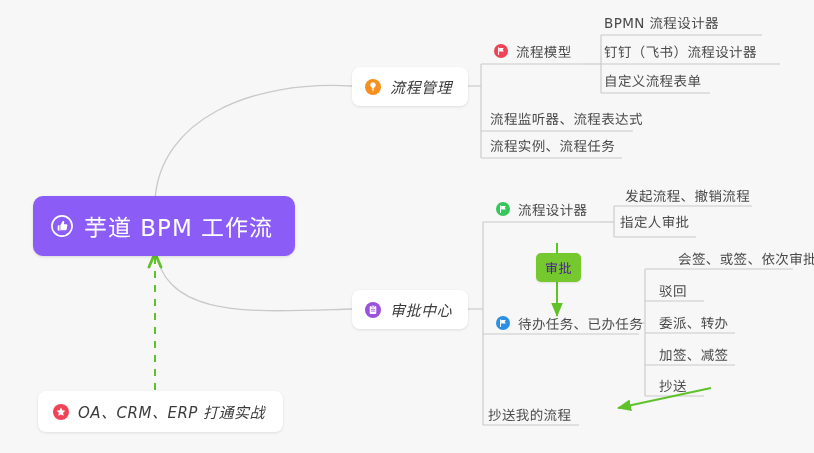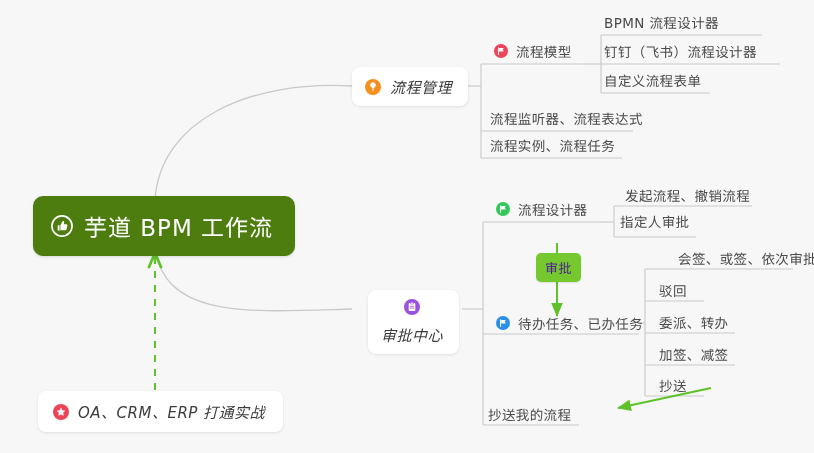--- a/index.html
+++ b/index.html
@@ -22,21 +22,21 @@
     border-radius:8px;
     box-shadow:0 1px 3px rgba(0,0,0,.10);
     padding:9px 16px 9px 13px;
     gap:9px;
     font-style:italic;
   }
   .card .label{font-size:15px;color:#3c3c3c;letter-spacing:.5px;}
 
   
   .root{
-    background:#4d7c0f;
+    background:#8b5cf6;
     border-radius:10px;
     padding:13px 22px 13px 18px;
     gap:11px;
     box-shadow:0 1px 3px rgba(0,0,0,.12);
   }
   .root .label{font-size:23px;color:#ffffff;letter-spacing:1px;}
 
   
   .leaf{gap:8px;}
   .leaf .label{font-size:13.5px;color:#4a4a4a;letter-spacing:.4px;}
@@ -155,21 +155,21 @@
     <span class="label">自定义流程表单</span>
   </div>
 
   <div class="node leaf" style="left:490px;top:108px;">
     <span class="label">流程监听器、流程表达式</span>
   </div>
   <div class="node leaf" style="left:490px;top:135px;">
     <span class="label">流程实例、流程任务</span>
   </div>
 
-  <div class="node card" style="left:368px;top:290px;flex-direction:column;">
+  <div class="node card" style="left:352px;top:290px;">
     <span class="icon ic16">
       <svg viewBox="0 0 16 16" width="16" height="16">
         <circle cx="8" cy="8" r="8" fill="#9b51e0"></circle>
         <rect x="4.7" y="4.1" width="6.6" height="7.8" rx="1" fill="#ffffff"></rect>
         <rect x="6.4" y="3.3" width="3.2" height="1.7" rx="0.7" fill="#ffffff" stroke="#9b51e0" stroke-width="0.7"></rect>
         <path d="M6.2 7.3h3.6M6.2 9.1h3.6" stroke="#9b51e0" stroke-width="0.85" stroke-linecap="round"></path>
       </svg>
     </span>
     <span class="label">审批中心</span>
   </div>

